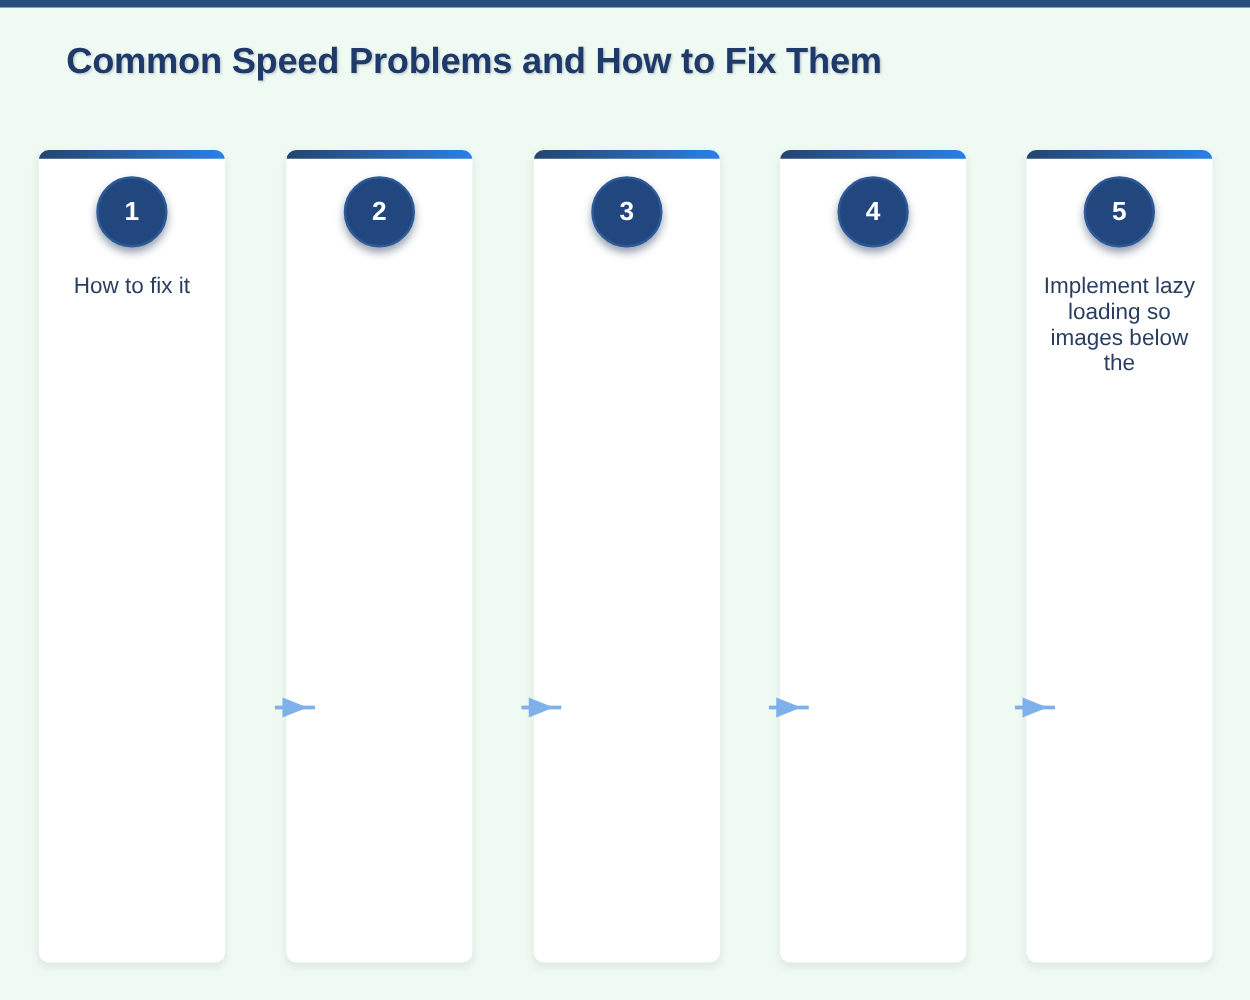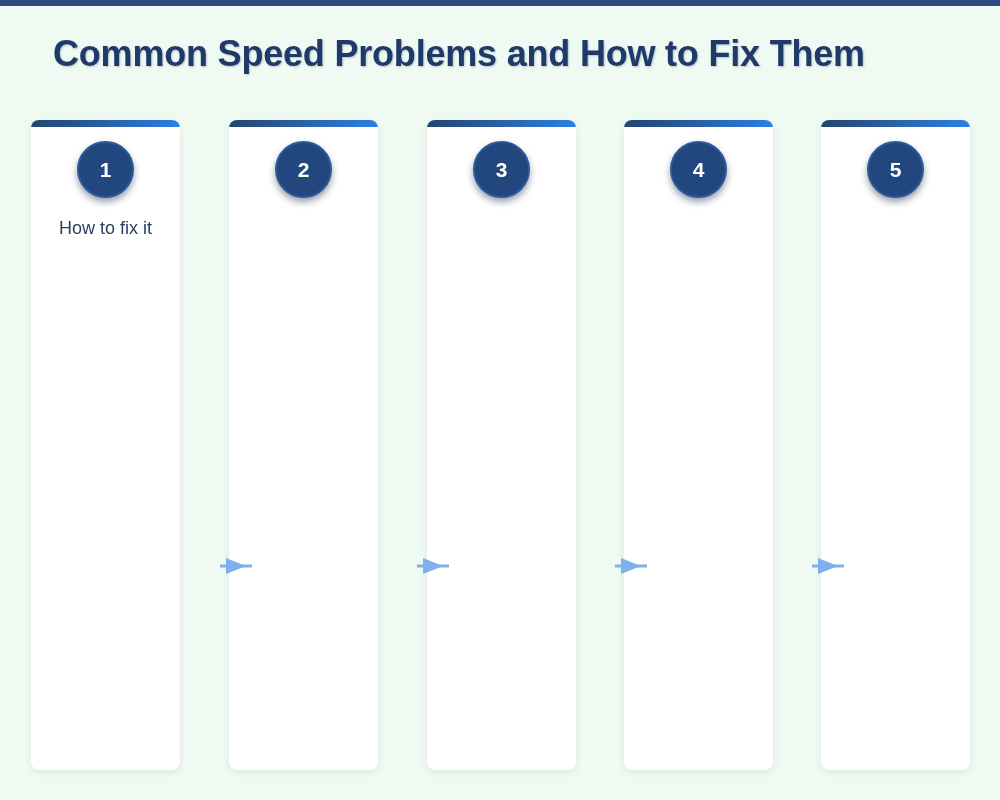--- a/index.html
+++ b/index.html
@@ -24,21 +24,21 @@
     width: 1000px;
     height: 6px;
     background: #2b4c7e;
   }
 
   
   .page-title {
     position: absolute;
     top: 33px;
     left: 53px;
-    font-size: 36px;
+    font-size: 29px;
     font-weight: bold;
     color: #1f3a68;
     letter-spacing: -0.2px;
     text-shadow: 1px 1px 2px rgba(31, 58, 104, 0.28);
     white-space: nowrap;
   }
 
   
   .card-row {
     position: absolute;
@@ -161,20 +161,21 @@
     <div class="card-accent"></div>
     <div class="card-inner">
       <div class="step-badge">4</div>
     </div>
   </div>
 
   <div class="step-card c5">
     <div class="card-accent"></div>
     <div class="card-inner">
       <div class="step-badge">5</div>
+      <div class="step-text">Implement lazy loading so images below the</div>
     </div>
   </div>
 
   <div class="arrow a1">
     <svg width="34" height="18" viewBox="0 0 34 18">
       <rect x="0" y="7.5" width="32" height="3" fill="#7EB0EC"></rect>
       <polygon points="6,1 26,9 6,17" fill="#7EB0EC"></polygon>
     </svg>
   </div>
   <div class="arrow a2">

